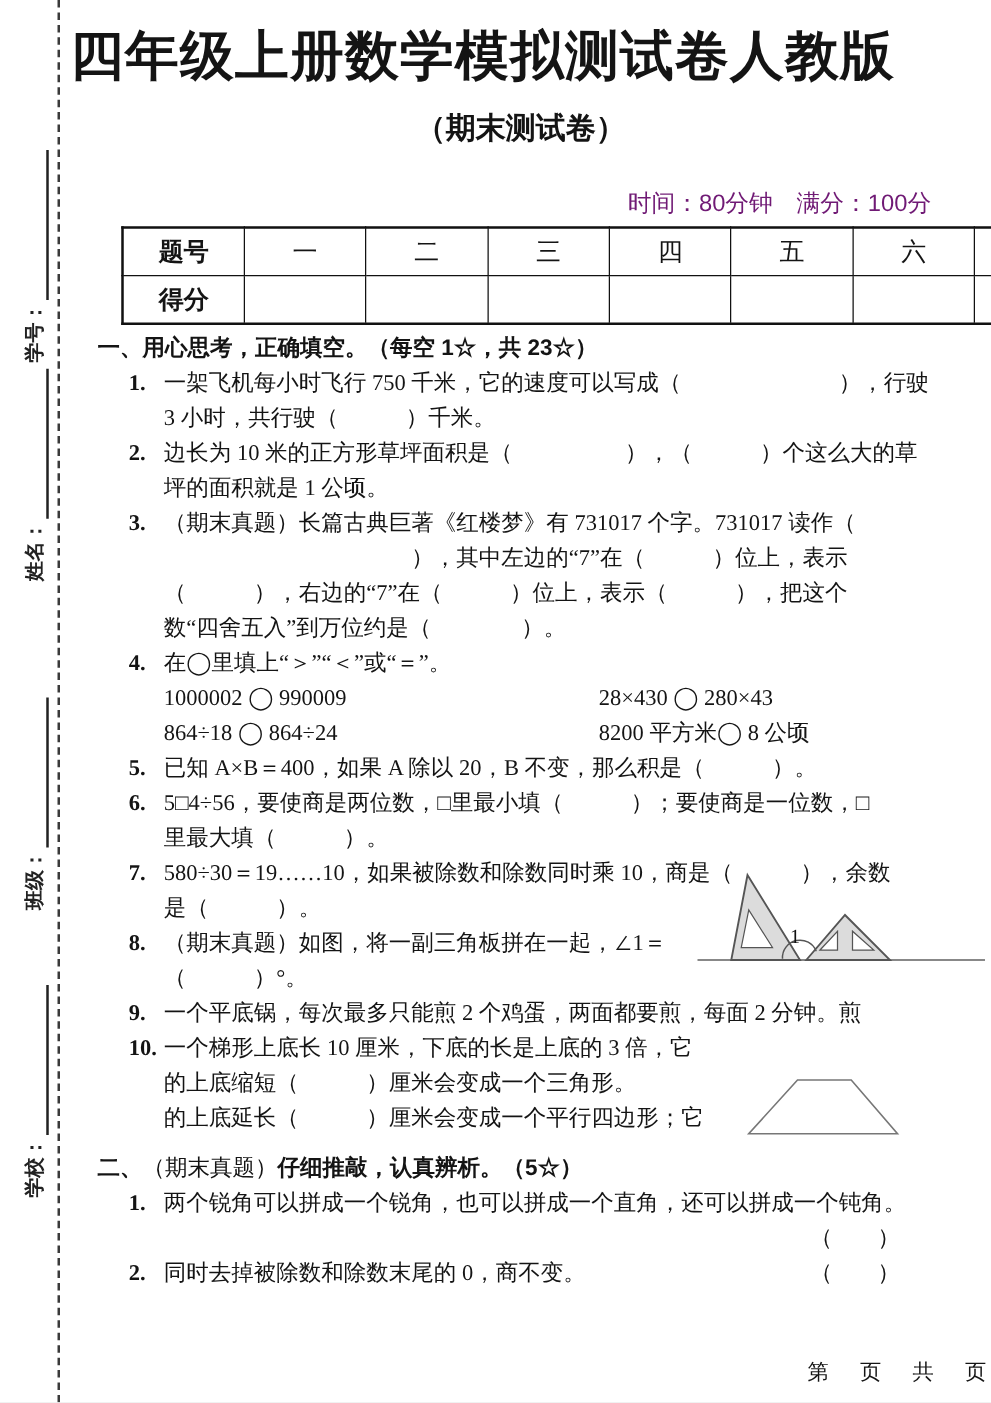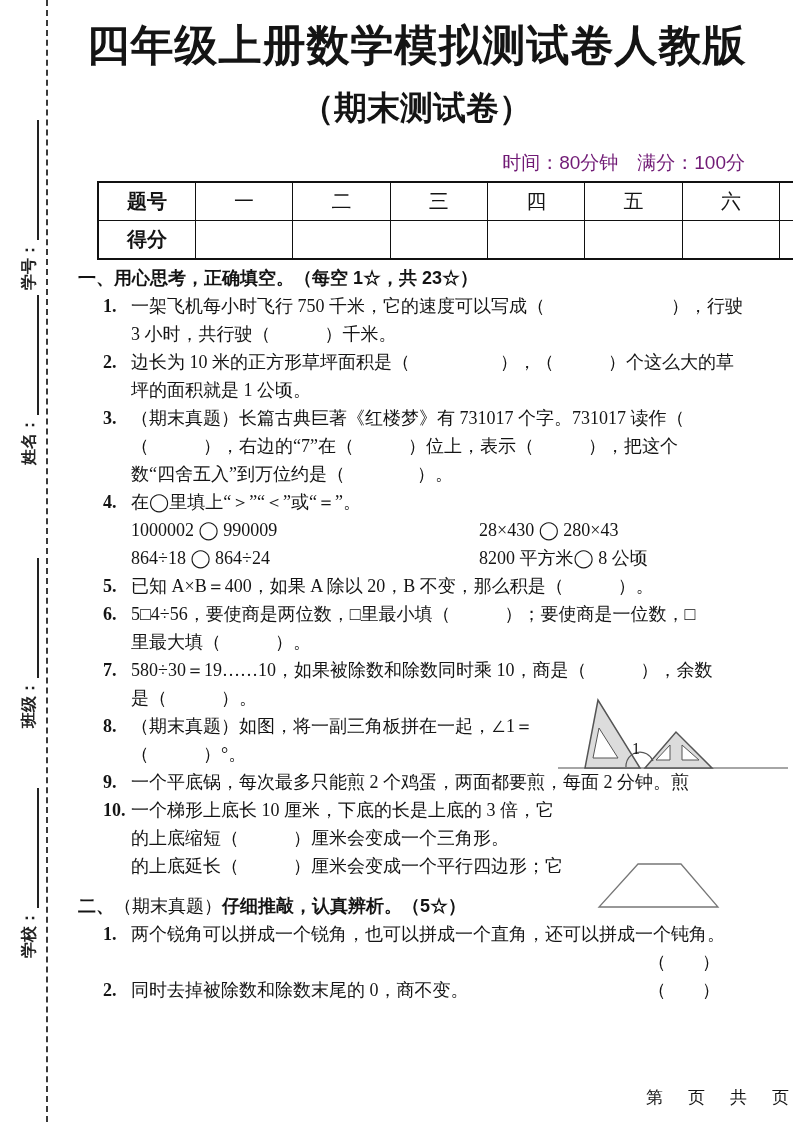--- a/index.html
+++ b/index.html
@@ -13,25 +13,25 @@
     border-left:2px dashed #3a3a3a; }
   
   .margin-item { position:absolute; left:-57px; width:170px; height:22px;
     transform:rotate(-90deg); display:flex; align-items:flex-end;
     font-family:"Liberation Sans", sans-serif; font-size:16px; font-weight:bold;
     color:#222; }
   .margin-item .mlabel { white-space:nowrap; line-height:20px; }
   .margin-item .mline { flex:1; border-bottom:2px solid #222; height:15px; margin-left:2px; }
   .mi-0 { top:194px; } .mi-1 { top:369px; } .mi-2 { top:632px; } .mi-3 { top:862px; }
 
-  .title { position:absolute; top:22px; left:56px; right:16px; text-align:center;
+  .title { position:absolute; top:22px; left:56px; right:16px; text-align:left;
     font-family:"Liberation Sans", sans-serif; font-weight:bold; font-size:43px;
     letter-spacing:1px; line-height:1.1; }
   .subtitle { position:absolute; top:86px; left:56px; right:16px; text-align:center;
-    font-family:"Liberation Sans", sans-serif; font-weight:bold; font-size:33px; }
+    font-family:"Liberation Sans", sans-serif; font-weight:bold; font-size:24px; }
   .exam-info { position:absolute; top:150px; right:48px;
     font-family:"Liberation Sans", sans-serif; font-size:19px; color:#701a75; }
 
   table.score-table { position:absolute; top:181px; left:97px; width:781px;
     border-collapse:collapse; table-layout:fixed; border:2px solid #111;
     font-family:"Liberation Sans", sans-serif; font-size:20px; }
   table.score-table td { border:1.5px solid #111; height:37px; text-align:center;
     vertical-align:middle; padding:0; }
   td.tlabel { font-weight:bold; }
 
@@ -127,20 +127,21 @@
           <span class="qnum">2.</span>
           <div class="qlines">
             <div class="line">边长为 10 米的正方形草坪面积是（　　　　　），（　　　）个这么大的草</div>
             <div class="line">坪的面积就是 1 公顷。</div>
           </div>
         </div>
         <div class="question">
           <span class="qnum">3.</span>
           <div class="qlines">
             <div class="line">（期末真题）长篇古典巨著《红楼梦》有 731017 个字。731017 读作（</div>
+            <div class="line">　　　　　　　　　　　），其中左边的“7”在（　　　）位上，表示</div>
             <div class="line">（　　　），右边的“7”在（　　　）位上，表示（　　　），把这个</div>
             <div class="line">数“四舍五入”到万位约是（　　　　）。</div>
           </div>
         </div>
         <div class="question">
           <span class="qnum">4.</span>
           <div class="qlines">
             <div class="line">在◯里填上“＞”“＜”或“＝”。</div>
             <div class="pairs-row line">
               <span class="pair-left">1000002 ◯ 990009</span>

